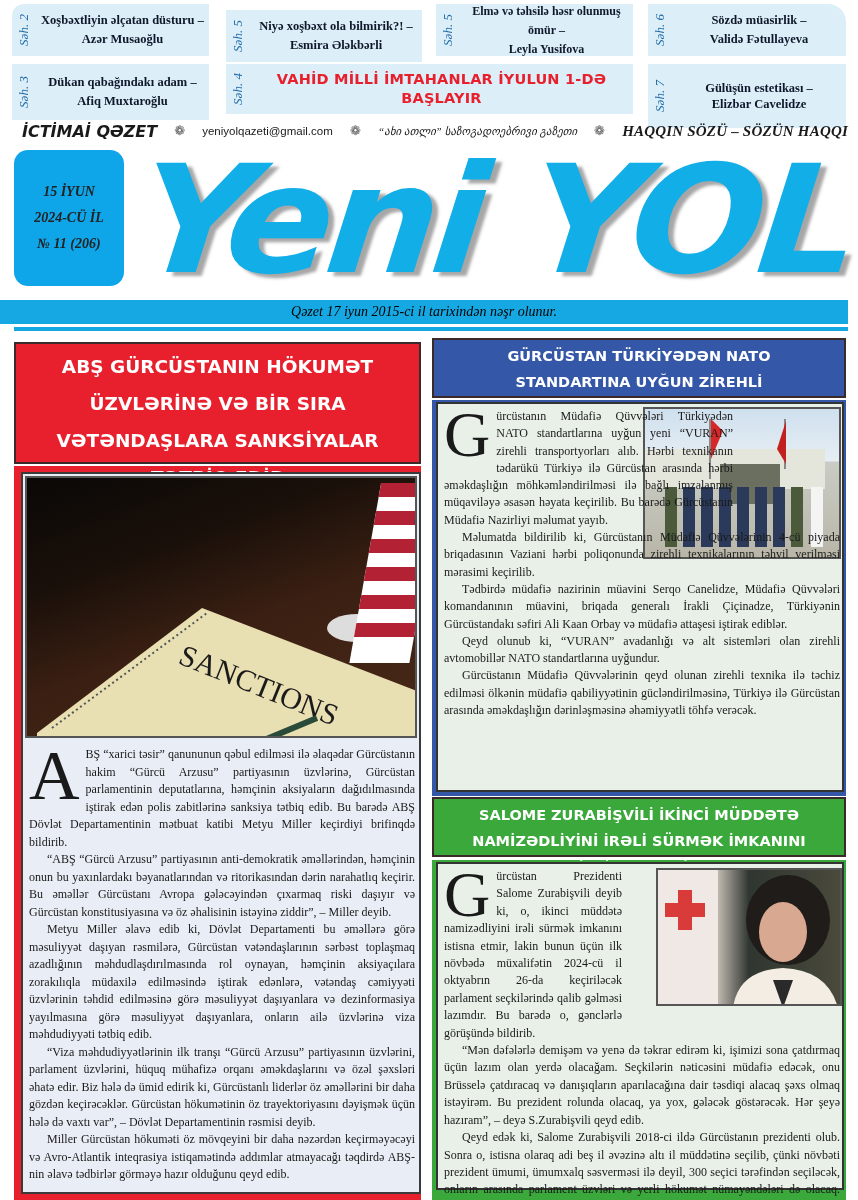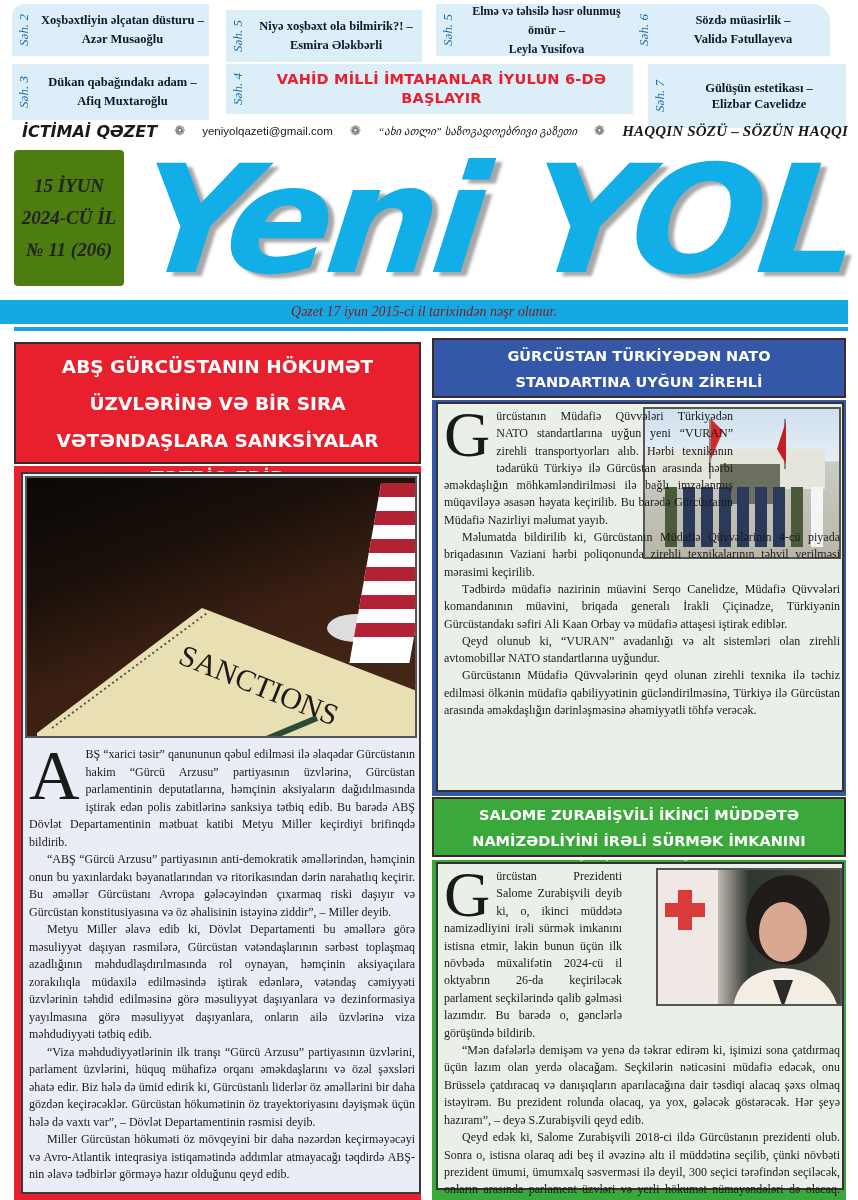--- a/index.html
+++ b/index.html
@@ -8,23 +8,23 @@
 .teaser .pg{width:24px;height:100%;display:flex;align-items:center;justify-content:center}
 .teaser .pg span{transform:rotate(-90deg);white-space:nowrap;font-style:italic;color:#1e6aa8;font-size:13px}
 .teaser .tx{flex:1;text-align:center;color:#0f172a;font-weight:bold;font-size:12.5px;line-height:19px}
 .teaser .tx.red{color:#e8202d;font-family:"DejaVu Sans",sans-serif;font-size:14.5px;font-weight:bold;letter-spacing:0.2px}
 .tagline{position:absolute;top:121px;left:22px;right:10px;height:20px;display:flex;align-items:center;justify-content:space-between;font-size:12px}
 .tagline .b1{font-family:"DejaVu Sans",sans-serif;font-weight:bold;font-style:italic;font-size:16px}
 .tagline .b2{font-family:"Liberation Sans",sans-serif;font-size:11.5px}
 .tagline .b3{font-style:italic;font-size:11px}
 .tagline .b4{font-weight:bold;font-style:italic;font-size:15px;letter-spacing:0.2px}
 .flower{color:#555;font-size:13px}
-.datebox{position:absolute;left:14px;top:150px;width:110px;height:136px;background:#4d7c0f;border-radius:4px;display:flex;flex-direction:column;justify-content:center;align-items:center;gap:10px;font-style:italic;font-weight:bold;font-size:19px;color:#222}
+.datebox{position:absolute;left:14px;top:150px;width:110px;height:136px;background:#0ea5e9;border-radius:14px;display:flex;flex-direction:column;justify-content:center;align-items:center;gap:10px;font-style:italic;font-weight:bold;font-size:14px;color:#222}
 .mast{position:absolute;left:140px;top:138px;width:720px;height:165px;font-family:"DejaVu Sans",sans-serif;font-weight:bold;font-style:italic;color:#12aee8;font-size:150px;line-height:165px;letter-spacing:-6px;transform:scaleX(1.05) skewX(-6deg);transform-origin:left;text-shadow:6px 4px 3px rgba(0,0,0,0.35)}
-.band{position:absolute;left:0;right:10px;top:300px;height:24px;background:#16a8e2;color:#7f1d1d;text-align:center;font-style:italic;font-size:14px;line-height:24px}
+.band{position:absolute;left:0;right:10px;top:300px;height:24px;background:#16a8e2;color:#000000;text-align:center;font-style:italic;font-size:14px;line-height:24px}
 .band2{position:absolute;left:14px;right:10px;top:327px;height:4px;background:#16a8e2}
 .hdr{position:absolute;text-align:center;font-family:"DejaVu Sans",sans-serif;font-weight:bold;color:#fff;border:2px solid #3a2a2a}
 .art{position:absolute;border:2px solid #333;background:#e9edf5}
 .body{font-size:12.2px;line-height:17.5px;text-align:justify}
 .body p{text-indent:18px}
 .body p.it{}
 .drop{float:left;font-size:66px;line-height:52px;margin:2px 6px 0 0;font-family:"Liberation Serif",serif}
 .photo{position:absolute;border:2px solid #555;overflow:hidden}
 </style>
 </head>
@@ -50,21 +50,21 @@
 </div>
 <div class="teaser" style="left:436px;top:4px;width:197px;height:52px">
   <div class="pg">
       <span>Səh. 5</span>
     </div>
   <div class="tx" style="font-size:12px">
       <div>Elmə və təhsilə həsr olunmuş ömür –</div>
       <div>Leyla Yusifova</div>
     </div>
 </div>
-<div class="teaser" style="left:632px;top:4px;width:198px;height:52px;border-top-right-radius:18px">
+<div class="teaser" style="left:648px;top:4px;width:198px;height:52px;border-top-right-radius:18px">
   <div class="pg">
       <span>Səh. 6</span>
     </div>
   <div class="tx">
       <div>Sözdə müasirlik –</div>
       <div>Validə Fətullayeva</div>
     </div>
 </div>
 
 <div class="teaser" style="left:12px;top:64px;width:197px;height:56px">
@@ -73,21 +73,21 @@
     </div>
   <div class="tx">
       <div>Dükan qabağındakı adam –</div>
       <div>Afiq Muxtaroğlu</div>
     </div>
 </div>
 <div class="teaser" style="left:226px;top:64px;width:407px;height:50px">
   <div class="pg">
       <span>Səh. 4</span>
     </div>
-  <div class="tx red">VAHİD MİLLİ İMTAHANLAR İYULUN 6-DƏ BAŞLAYIR</div>
+  <div class="tx red">VAHİD MİLLİ İMTAHANLAR İYULUN 1-DƏ BAŞLAYIR</div>
 </div>
 <div class="teaser" style="left:648px;top:64px;width:198px;height:64px">
   <div class="pg">
       <span>Səh. 7</span>
     </div>
   <div class="tx" style="line-height:16px">
       <div>Gülüşün estetikası –</div>
       <div>Elizbar Cavelidze</div>
     </div>
 </div>

